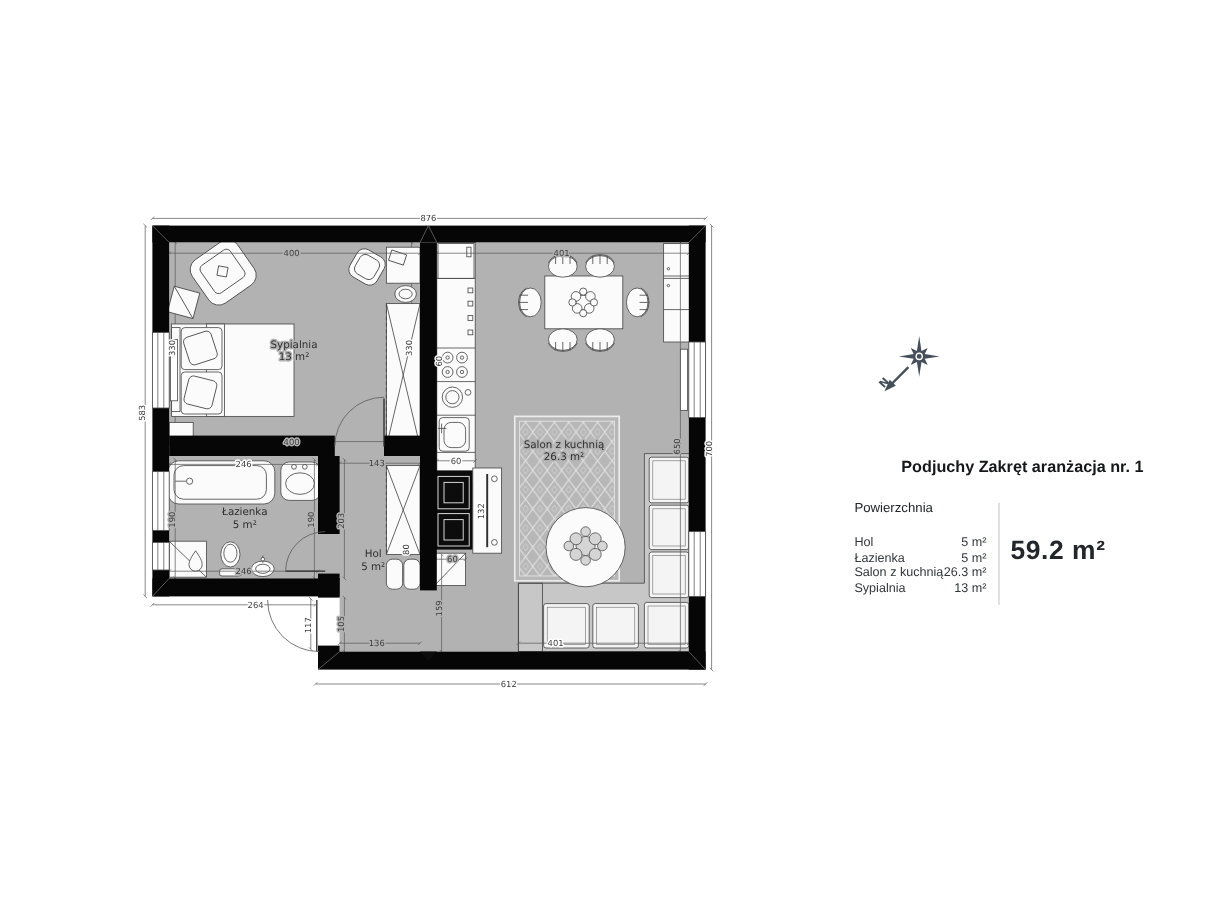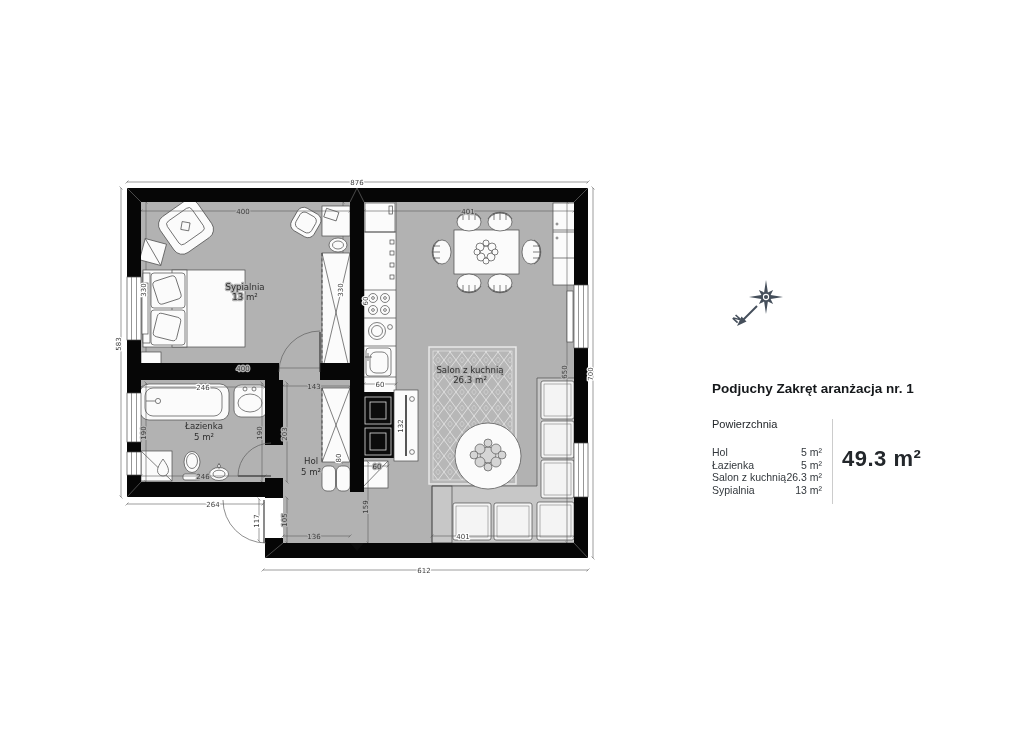--- a/index.html
+++ b/index.html
@@ -11,21 +11,21 @@
   .room-label{font-size:8.6px;fill:#2e2e2e;text-anchor:middle;paint-order:stroke;stroke:#b2b2b2;stroke-width:2.6px;stroke-linejoin:round;}
   .dimline{stroke:#5a5a5a;stroke-width:0.6;}
   .furn{fill:#fbfbfb;stroke:#4a4a4a;stroke-width:0.7;}
   .furn-n{fill:none;stroke:#4a4a4a;stroke-width:0.7;}
   .wall{fill:#060606;}
   .miter{stroke:#8f8f8f;stroke-width:0.5;}
   .winframe{fill:#ffffff;stroke:#4f4f4f;stroke-width:0.7;}
   .winline{stroke:#4f4f4f;stroke-width:0.6;}
   .arc{fill:none;stroke:#5f5f5f;stroke-width:0.7;}
   .leaf{stroke:#2c2c2c;stroke-width:1.1;}
-  .panel-title{position:absolute;left:712px;top:381px;width:280px;font-size:13.5px;font-weight:bold;color:#15181b;}
+  .panel-title{position:absolute;left:712px;top:381px;width:280px;font-size:13.5px;font-weight:bold;color:#15181b;text-align:center;}
   .panel-section{position:absolute;left:712px;top:418px;font-size:11px;font-weight:normal;color:#22262a;}
   .area-table{position:absolute;left:712px;top:446px;width:110px;font-size:10.5px;color:#33383d;}
   .area-row{display:flex;justify-content:space-between;line-height:12.6px;}
   .divider{position:absolute;left:832px;top:419px;width:1px;height:85px;background:#cccccc;}
   .total{position:absolute;left:842px;top:446px;font-size:22px;font-weight:600;color:#23272b;letter-spacing:0.5px;}
 </style>
 </head>
 <body>
 
 <div id="stage">
@@ -453,15 +453,15 @@
       <span>Salon z kuchnią</span>
       <span>26.3 m²</span>
     </div>
     <div class="area-row">
       <span>Sypialnia</span>
       <span>13 m²</span>
     </div>
   </div>
 
   <div class="divider"></div>
-  <div class="total">49.3 m²</div>
+  <div class="total">59.2 m²</div>
 
 </div>
 
 </body></html>

